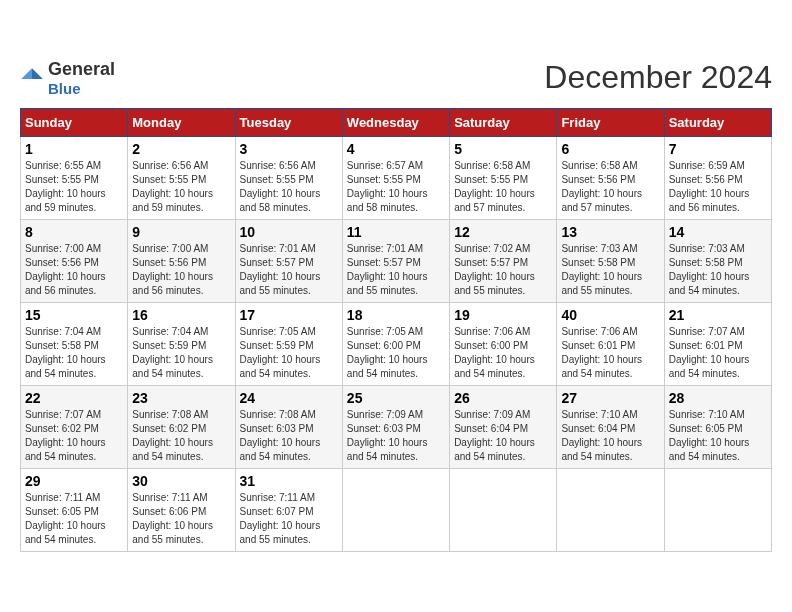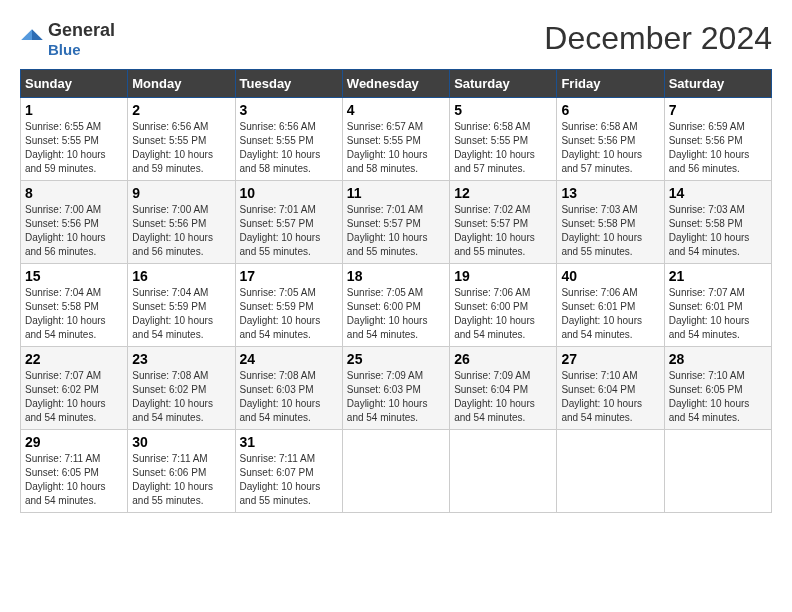--- a/index.html
+++ b/index.html
@@ -8,20 +8,21 @@
       background: #fff;
       width: 792px;
       min-height: 612px;
       padding: 20px;
     }
     .header-area {
       display: flex;
       justify-content: space-between;
       align-items: flex-start;
       margin-bottom: 10px;
+      margin-top: 39px;
     }
     .logo {
       display: flex;
       align-items: center;
       gap: 4px;
     }
     .logo-text-general {
       font-size: 18px;
       font-weight: bold;
       color: #333;
@@ -46,21 +47,21 @@
     .subtitle {
       font-size: 14px;
       color: #555;
     }
     .calendar {
       width: 100%;
       border-collapse: collapse;
       font-size: 11px;
     }
     .calendar thead th {
-      background-color: #404040;
+      background-color: #b91c1c;
       color: #fff;
       padding: 6px 4px;
       text-align: left;
       font-size: 13px;
       font-weight: bold;
       border: 1px solid #1a5090;
     }
     .calendar tbody td {
       border: 1px solid #ccc;
       vertical-align: top;

